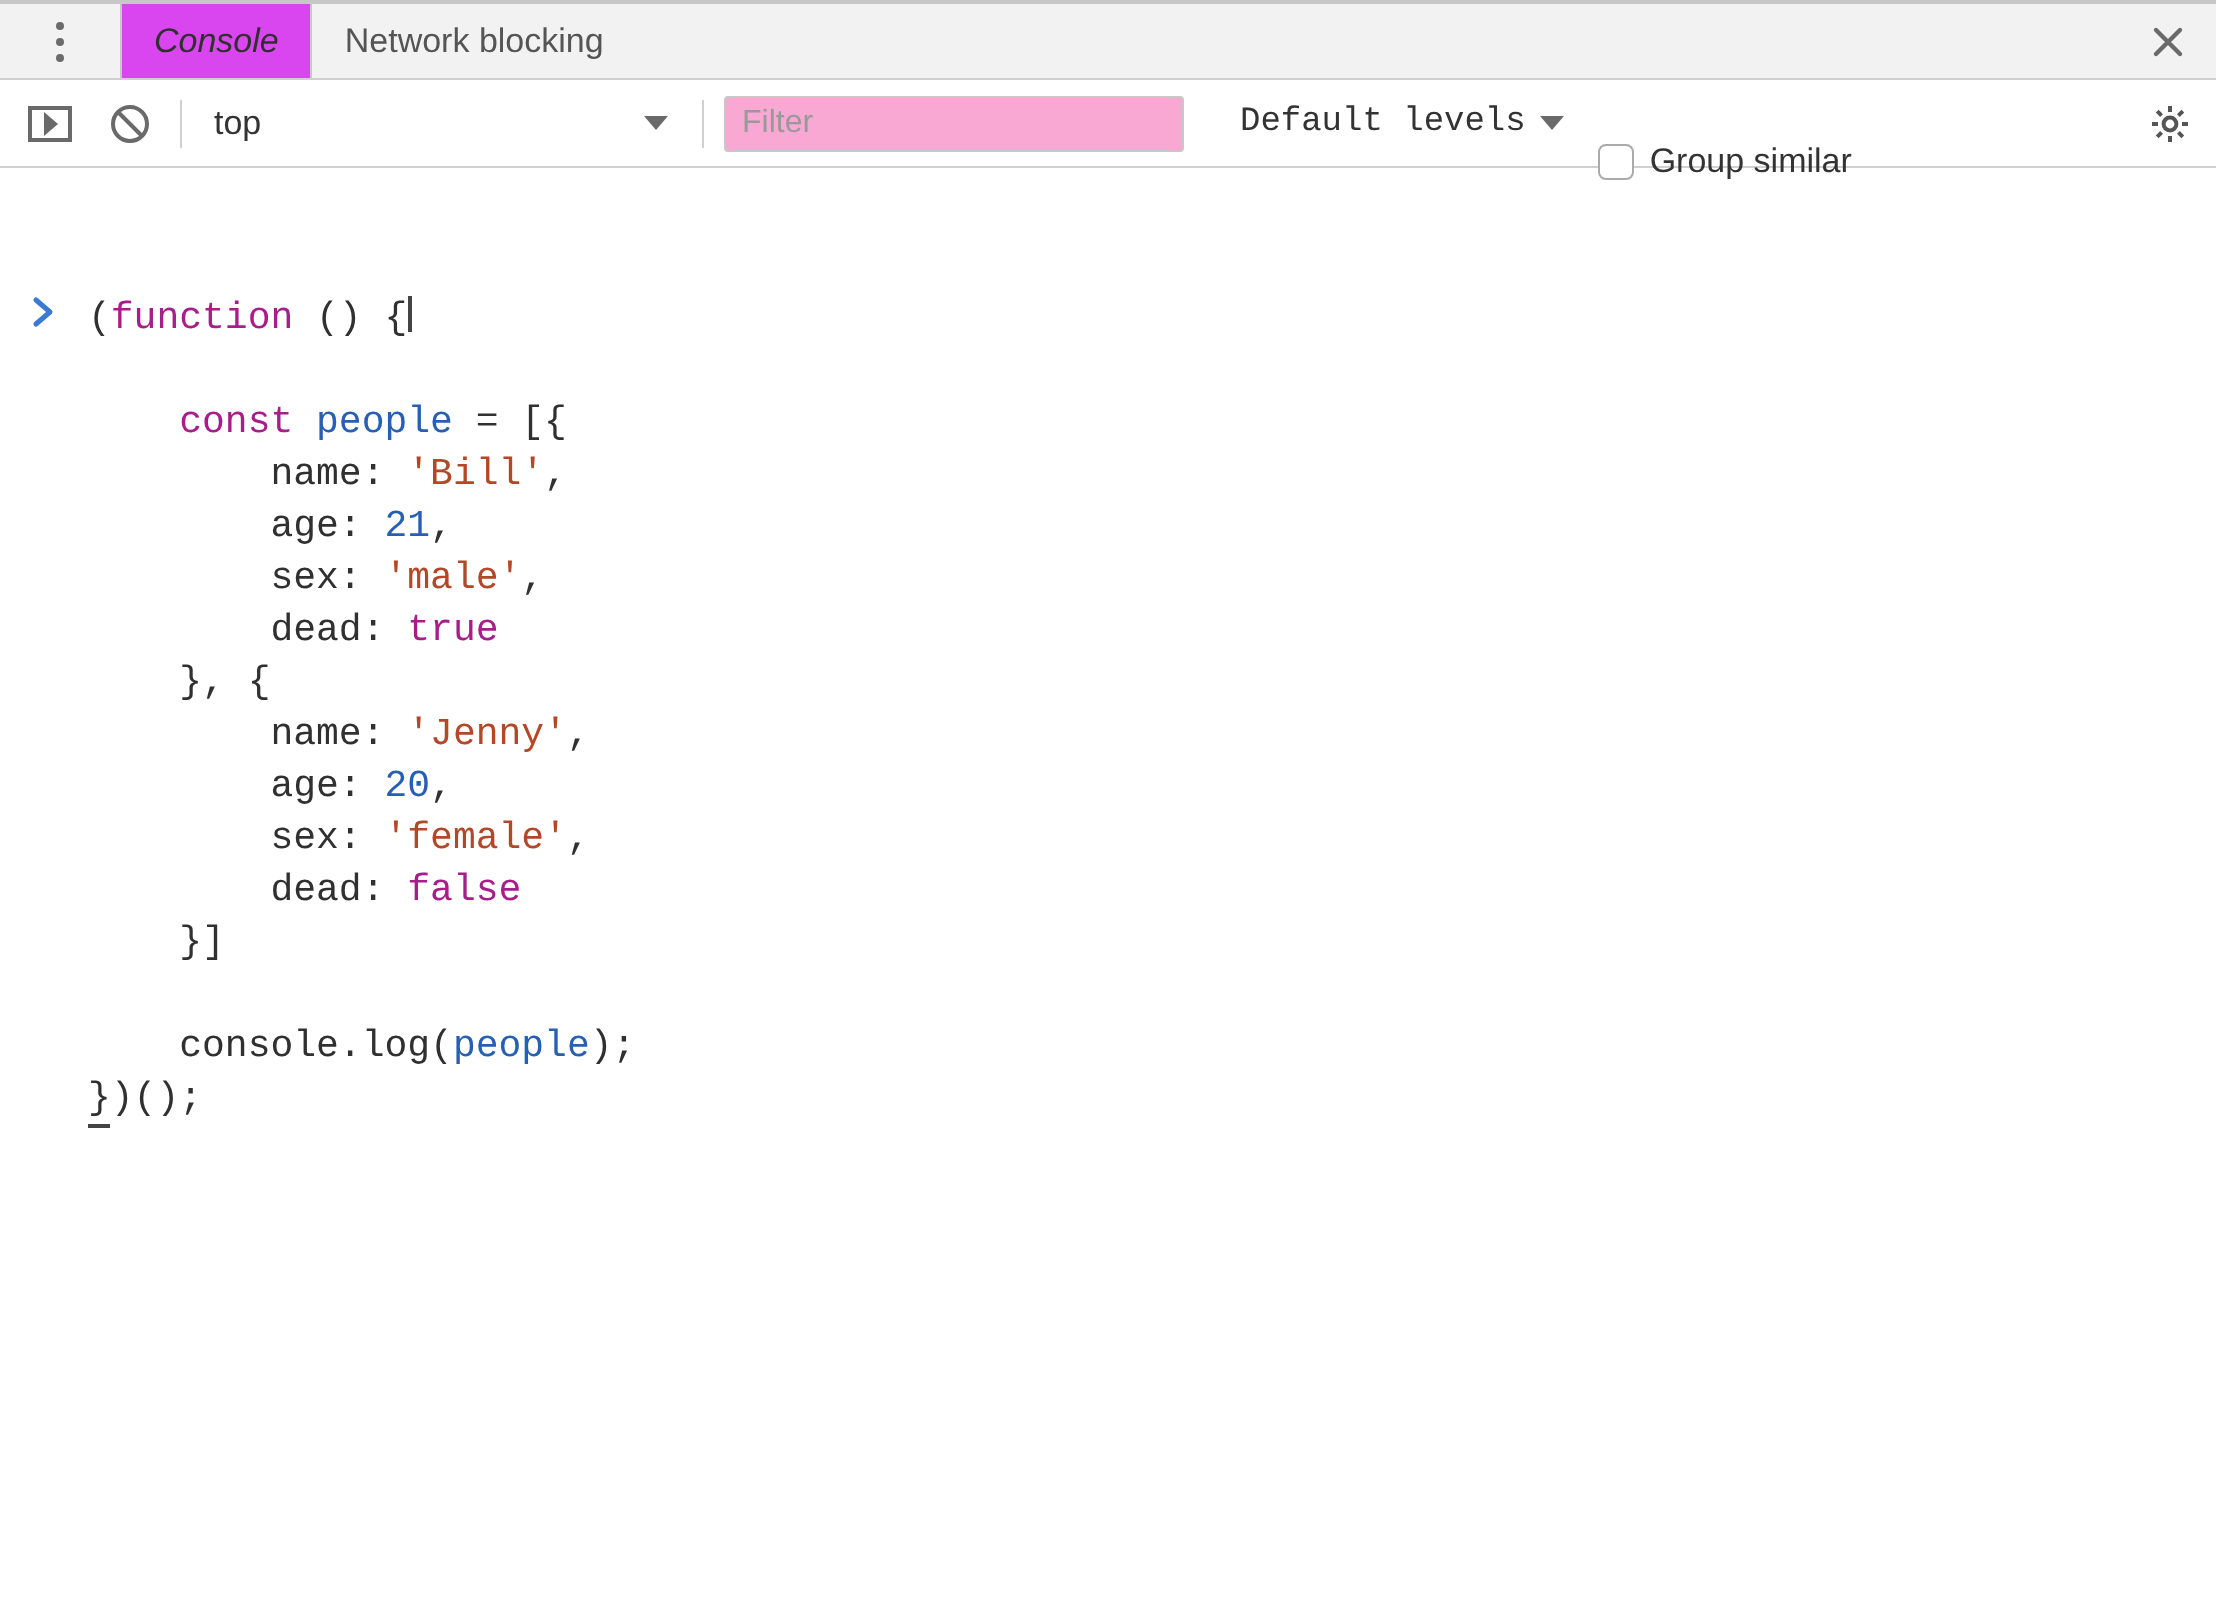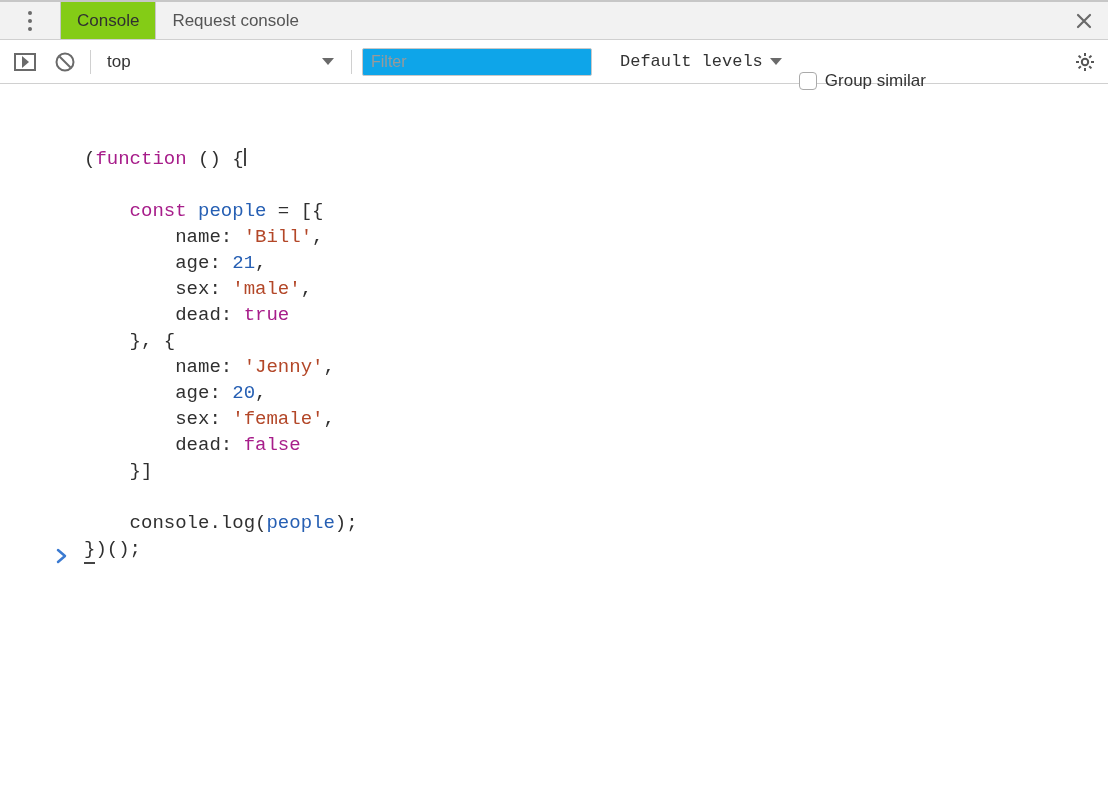--- a/index.html
+++ b/index.html
@@ -34,25 +34,26 @@
     width: 4px; height: 4px; border-radius: 50%;
     background: #6b6b6b;
   }
   .tab {
     padding: 0 16px;
     display: flex; align-items: center;
     color: #555; cursor: pointer;
     white-space: nowrap;
   }
   .tab.active {
-    background: #84cc16;
+    background: #d946ef;
     border-left: 1px solid #c7c7c7;
     border-right: 1px solid #c7c7c7;
     color: #303030;
     position: relative;
+    font-style: italic;
   }
   .tab-gap { width: 50px; }
   .spacer { flex: 1; }
   .closex {
     width: 48px;
     display: flex; align-items: center; justify-content: center;
     color: #6b6b6b; cursor: pointer;
   }
 
   
@@ -83,21 +84,21 @@
     text-align: right;
   }
   .ctx-select .caret { margin-left: auto; color:#6a6a6a; padding-right:6px; }
   .filter-input {
     height: 28px; width: 230px;
     border: 1px solid #c8c8c8;
     border-radius: 2px;
     padding: 0 8px;
     font-size: 16px;
     color: #333;
-    background: #0ea5e9;
+    background: #f9a8d4;
   }
   .filter-input::placeholder { color: #999; }
   .levels {
     display: flex; align-items: center; gap: 6px;
     cursor: pointer;
     color: #333;
     font-family: Liberation Mono, monospace;
   }
   .chk {
     width: 18px; height: 18px;
@@ -114,21 +115,21 @@
   .gear { cursor: pointer; color: #555; margin-left: 6px; margin-right: 2px; }
 
   
   .console-body {
     padding: 10px 0 0 0;
     font-family: Menlo, Consolas, "Courier New", monospace;
     font-size: 19px;
     line-height: 26px;
     white-space: pre;
   }
-  .prompt-row { display: flex; align-items: flex-end; padding-left: 40px; }
+  .prompt-row { display: flex; align-items: flex-start; }
   .prompt-gutter {
     width: 44px;
     color: #3b7ad1;
     display: flex; justify-content: center;
     padding-top: 2px;
     flex-shrink: 0;
   }
   .code { color: #303030; }
   .cursor-mark {
     border-left: 2px solid #444;
@@ -159,21 +160,21 @@
     <div class="kebab-dots">
       <span></span>
         <span></span>
         <span></span>
     </div>
   </div>
   <div class="tab active">
     <span>Console</span>
   </div>
   <div class="tab">
-    <span>Request console</span>
+    <span>Network blocking</span>
   </div>
   <div class="tab-gap"></div>
   <div class="tab-gap"></div>
   <div class="spacer"></div>
   <div class="closex">
     <svg width="18" height="18" viewBox="0 0 18 18">
       <path d="M3 3 L15 15 M15 3 L3 15" stroke="#6a6a6a" stroke-width="2.2" stroke-linecap="round"></path>
     </svg>
   </div>
 </div>

